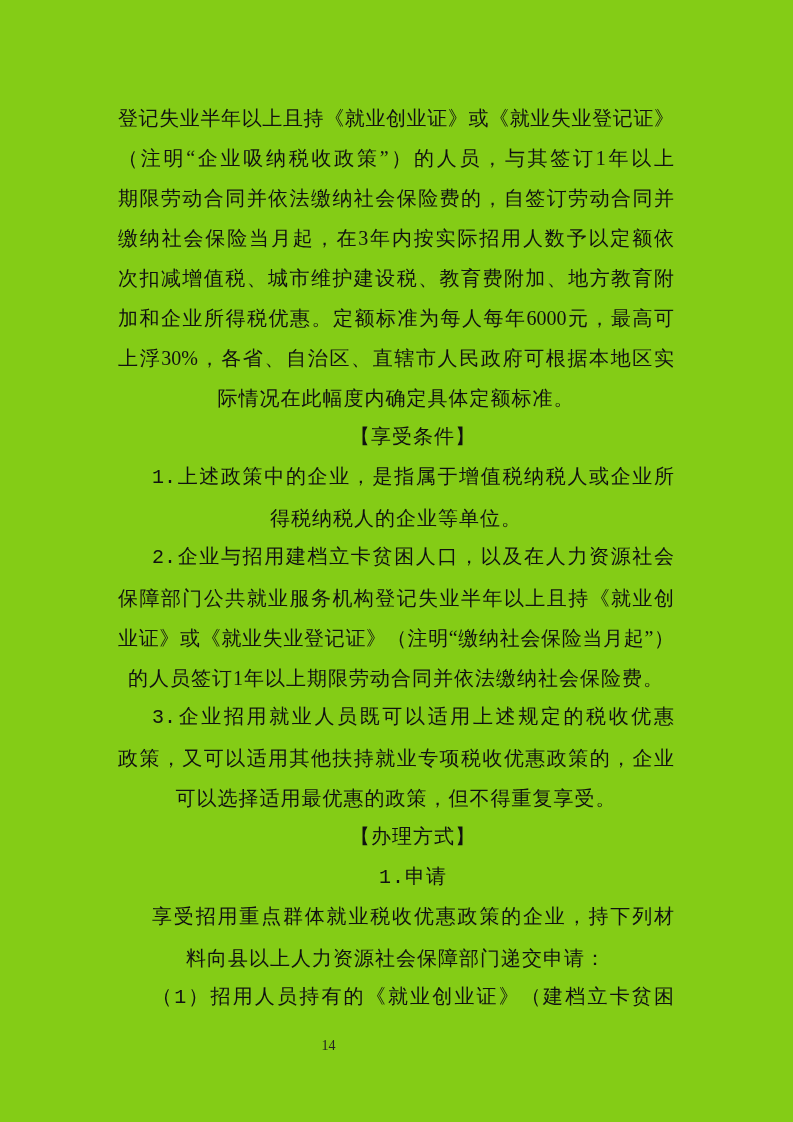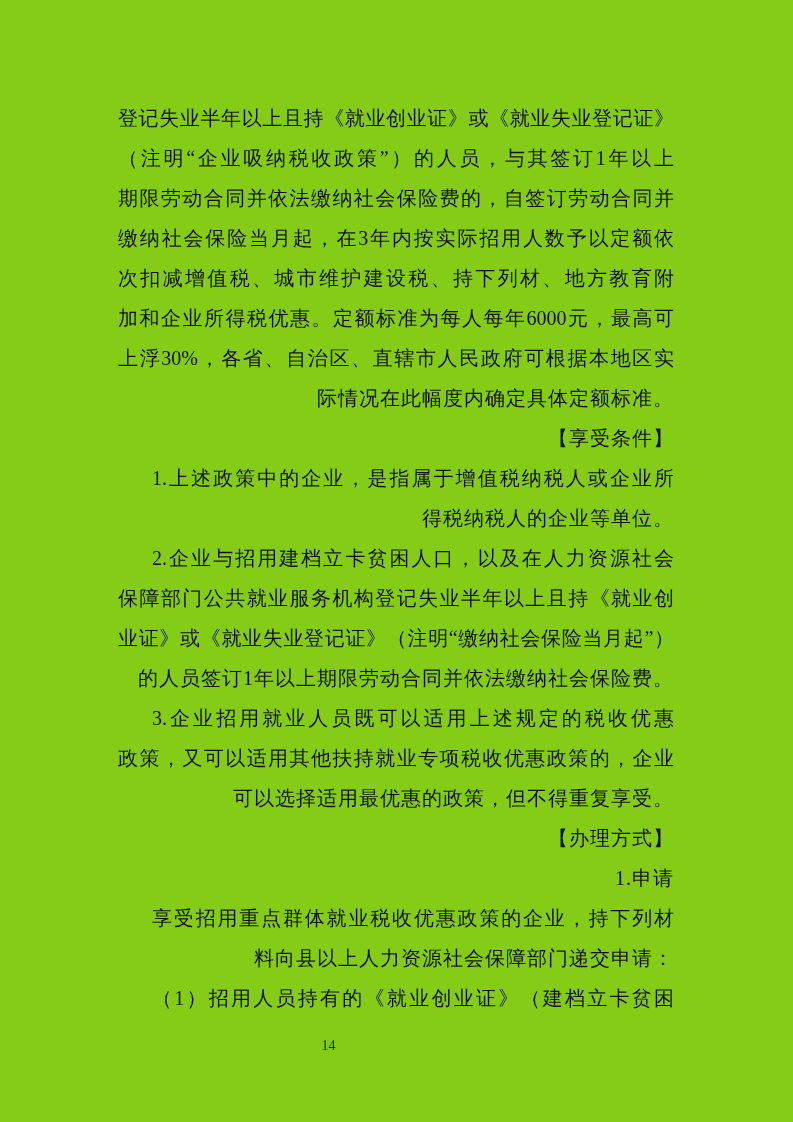--- a/index.html
+++ b/index.html
@@ -20,30 +20,31 @@
     position: absolute;
     left: 118px;
     top: 98px;
     width: 556px;
   }
   .line {
     height: 40px;
     line-height: 40px;
     font-size: 20px;
     letter-spacing: 1px;
-    text-align: right;
+    text-align: center;
     overflow: visible;
   }
   .line.fill {
     letter-spacing: 0;
     text-align: justify;
     text-align-last: justify;
   }
   .line.indent {
     padding-left: 34px;
+    font-family: Liberation Mono, monospace;
   }
   .pagenum {
     position: absolute;
     left: 0;
     top: 1036px;
     width: 657px;
     height: 20px;
     line-height: 20px;
     text-align: center;
     font-size: 14px;
@@ -52,21 +53,21 @@
 </style>
 </head>
 <body>
 
 <div class="page">
   <div class="content">
       <div class="line fill">登记失业半年以上且持《就业创业证》或《就业失业登记证》</div>
       <div class="line fill">（注明“企业吸纳税收政策”）的人员，与其签订1年以上</div>
       <div class="line fill">期限劳动合同并依法缴纳社会保险费的，自签订劳动合同并</div>
       <div class="line fill">缴纳社会保险当月起，在3年内按实际招用人数予以定额依</div>
-      <div class="line fill">次扣减增值税、城市维护建设税、持下列材、地方教育附</div>
+      <div class="line fill">次扣减增值税、城市维护建设税、教育费附加、地方教育附</div>
       <div class="line fill">加和企业所得税优惠。定额标准为每人每年6000元，最高可</div>
       <div class="line fill">上浮30%，各省、自治区、直辖市人民政府可根据本地区实</div>
       <div class="line">际情况在此幅度内确定具体定额标准。</div>
       <div class="line indent">【享受条件】</div>
       <div class="line fill indent">1.上述政策中的企业，是指属于增值税纳税人或企业所</div>
       <div class="line">得税纳税人的企业等单位。</div>
       <div class="line fill indent">2.企业与招用建档立卡贫困人口，以及在人力资源社会</div>
       <div class="line fill">保障部门公共就业服务机构登记失业半年以上且持《就业创</div>
       <div class="line fill">业证》或《就业失业登记证》（注明“缴纳社会保险当月起”）</div>
       <div class="line">的人员签订1年以上期限劳动合同并依法缴纳社会保险费。</div>

